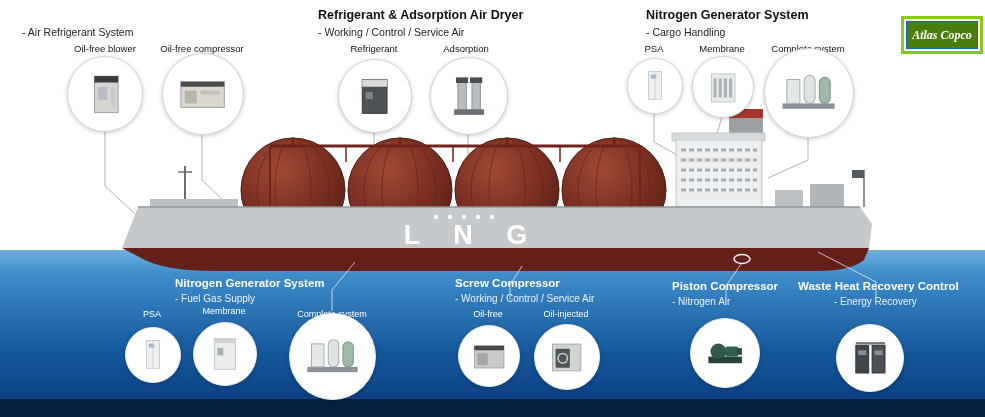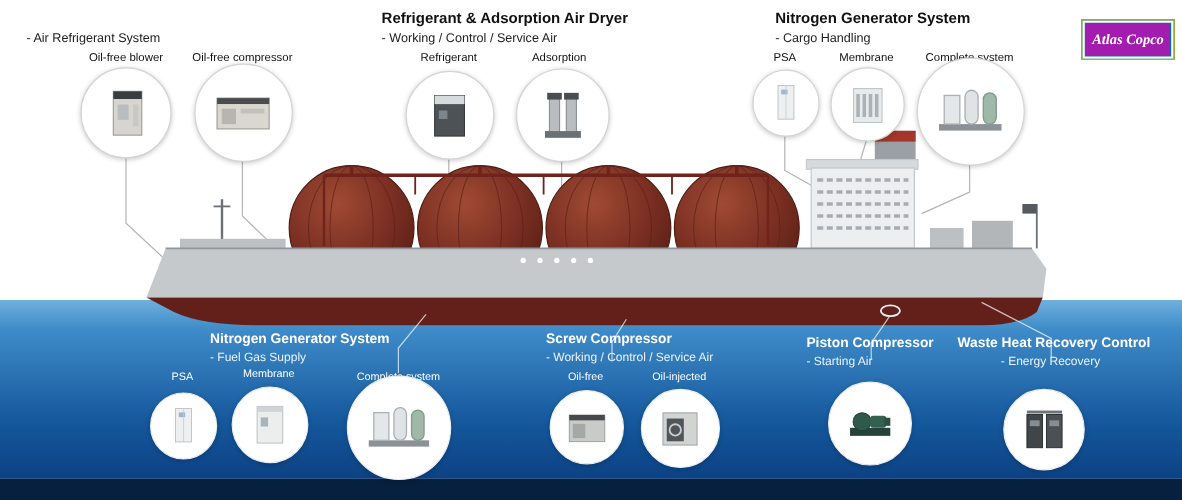--- a/index.html
+++ b/index.html
@@ -21,22 +21,22 @@
 
   .product{position:absolute;margin:0;border-radius:50%;background:#fff;
     border:1px solid #d4d4d4;box-shadow:0 1px 4px rgba(0,0,0,.22);
     display:flex;align-items:center;justify-content:center;}
   .product.on-water{border-color:#e9eef2;}
   .product svg{width:74%;height:74%;}
 
   .lng-label{position:absolute;left:372px;top:220px;width:200px;text-align:center;
     color:#fff;font-size:27px;font-weight:bold;letter-spacing:13px;}
 
-  .logo{position:absolute;left:901px;top:16px;width:76px;height:32px;background:#a21caf;
-    border:1px solid #84cc16;box-shadow:inset 0 0 0 2px #ffffff, inset 0 0 0 3px #1266ad;
+  .logo{position:absolute;left:901px;top:16px;width:76px;height:32px;background:#4d7c0f;
+    border:3px solid #84cc16;box-shadow:inset 0 0 0 2px #ffffff, inset 0 0 0 3px #1266ad;
     display:flex;align-items:center;justify-content:center;}
   .logo span{color:#fff;font-family:"Liberation Serif",serif;font-style:italic;
     font-weight:bold;font-size:12px;white-space:nowrap;}
 </style>
 </head>
 <body>
 
 <div class="stage">
 
   <div class="water"></div>
@@ -132,20 +132,21 @@
     <ellipse cx="742" cy="259" rx="8" ry="4.5" fill="none" stroke="#e8eef3" stroke-width="1.5"></ellipse>
 
     <g stroke="rgba(255,255,255,0.7)" stroke-width="1" fill="none">
       <polyline points="332,311 332,290 355,262"></polyline>
       <polyline points="510,300 510,285 522,266"></polyline>
       <polyline points="726,300 726,286 741,264"></polyline>
       <polyline points="876,298 876,282 818,252"></polyline>
     </g>
   </svg>
 
+  <div class="lng-label">L N G</div>
 
   <p class="sub" style="left:22px;top:26px">- Air Refrigerant System</p>
 
   <p class="plabel" style="left:60px;top:43px;width:90px">Oil-free blower</p>
   <figure class="product" style="left:67px;top:56px;width:74px;height:74px">
     <svg viewBox="0 0 60 60">
       <rect x="18" y="10" width="26" height="40" fill="#d6d5d0" stroke="#9b9b96"></rect>
       <rect x="18" y="10" width="26" height="7" fill="#3a3d40"></rect>
       <rect x="22" y="22" width="10" height="14" fill="#b9bcc0"></rect>
       <rect x="36" y="22" width="5" height="20" fill="#c8c9c4"></rect>
@@ -268,21 +269,21 @@
   <p class="wlabel" style="left:532px;top:309px;width:68px">Oil-injected</p>
   <figure class="product on-water" style="left:534px;top:324px;width:64px;height:64px">
     <svg viewBox="0 0 60 60">
       <rect x="12" y="14" width="36" height="34" fill="#d2d4d2" stroke="#9aa0a2"></rect>
       <rect x="16" y="20" width="18" height="24" fill="#4f5558"></rect>
       <circle cx="25" cy="32" r="6" stroke="#c3d0ce" fill="none" stroke-width="2"></circle>
     </svg>
   </figure>
 
   <h3 class="wtitle" style="left:672px;top:280px">Piston Compressor</h3>
-  <p class="wsub" style="left:672px;top:296px">- Starting Air</p>
+  <p class="wsub" style="left:672px;top:296px">- Nitrogen Air</p>
 
   <figure class="product on-water" style="left:690px;top:318px;width:68px;height:68px">
     <svg viewBox="0 0 60 60">
       <rect x="10" y="34" width="40" height="8" fill="#27423a"></rect>
       <circle cx="22" cy="28" r="9" fill="#2f5a4b" stroke="#1f3f34"></circle>
       <rect x="30" y="22" width="16" height="12" rx="3" fill="#34614f"></rect>
       <rect x="44" y="24" width="6" height="8" fill="#2a4f41"></rect>
     </svg>
   </figure>
 

